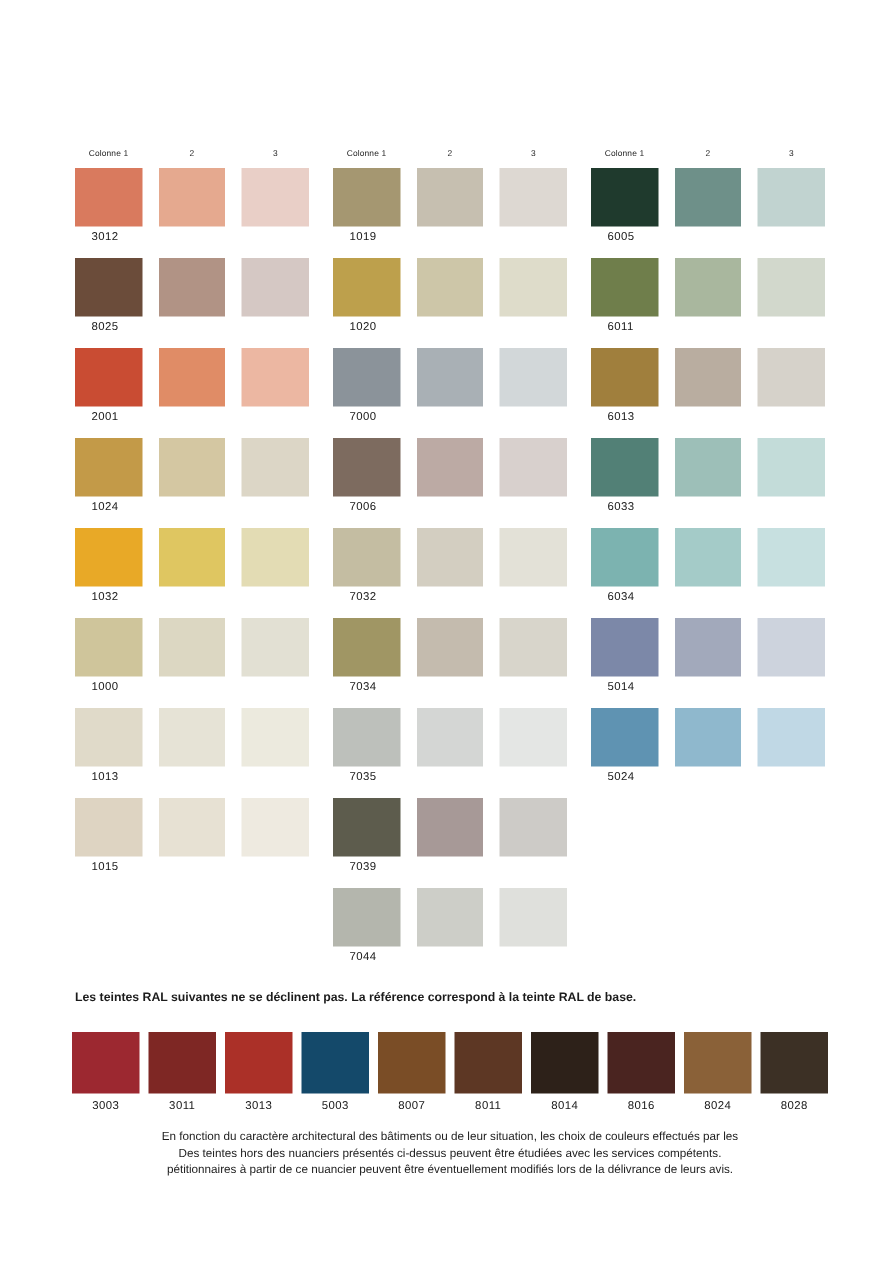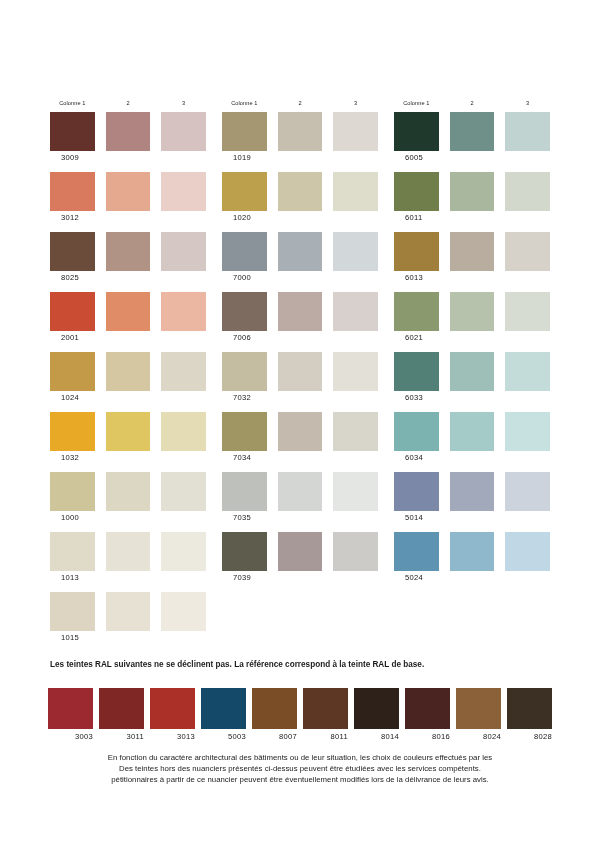--- a/index.html
+++ b/index.html
@@ -119,21 +119,21 @@
     left: 48px;
     width: 505px;
   }
   .strip-line {
     display: flex;
     flex-direction: row;
   }
   .strip-cell {
     width: 45px;
     margin-right: 6px;
-    text-align: right;
+    text-align: center;
   }
   .strip-cell:last-child { margin-right: 0; }
   .strip-swatch {
     width: 45px;
     height: 41px;
   }
   .strip-label {
     font-size: 7.6px;
     color: #181818;
     margin-top: 3px;
@@ -163,28 +163,20 @@
   <div class="grid-area">
     <div class="group-row" id="groups-container">
         <div class="group">
           <div class="col-heads">
             <div class="col-head">Colonne 1</div>
             <div class="col-head">2</div>
             <div class="col-head">3</div>
           </div>
           <div class="swatch-row">
             <div class="swatch-line">
-              <div class="swatch" style="background: rgb(101, 50, 43);"></div>
-              <div class="swatch" style="background: rgb(176, 132, 129);"></div>
-              <div class="swatch" style="background: rgb(214, 194, 192);"></div>
-            </div>
-            <div class="ral-label">3009</div>
-          </div>
-          <div class="swatch-row">
-            <div class="swatch-line">
               <div class="swatch" style="background: rgb(217, 122, 94);"></div>
               <div class="swatch" style="background: rgb(229, 169, 143);"></div>
               <div class="swatch" style="background: rgb(233, 207, 199);"></div>
             </div>
             <div class="ral-label">3012</div>
           </div>
           <div class="swatch-row">
             <div class="swatch-line">
               <div class="swatch" style="background: rgb(107, 76, 58);"></div>
               <div class="swatch" style="background: rgb(177, 147, 133);"></div>
@@ -304,20 +296,28 @@
             <div class="ral-label">7035</div>
           </div>
           <div class="swatch-row">
             <div class="swatch-line">
               <div class="swatch" style="background: rgb(93, 92, 77);"></div>
               <div class="swatch" style="background: rgb(167, 153, 151);"></div>
               <div class="swatch" style="background: rgb(205, 203, 199);"></div>
             </div>
             <div class="ral-label">7039</div>
           </div>
+          <div class="swatch-row">
+            <div class="swatch-line">
+              <div class="swatch" style="background: rgb(180, 182, 173);"></div>
+              <div class="swatch" style="background: rgb(205, 206, 200);"></div>
+              <div class="swatch" style="background: rgb(223, 224, 220);"></div>
+            </div>
+            <div class="ral-label">7044</div>
+          </div>
         </div>
         <div class="group">
           <div class="col-heads">
             <div class="col-head">Colonne 1</div>
             <div class="col-head">2</div>
             <div class="col-head">3</div>
           </div>
           <div class="swatch-row">
             <div class="swatch-line">
               <div class="swatch" style="background: rgb(31, 58, 45);"></div>
@@ -337,28 +337,20 @@
           <div class="swatch-row">
             <div class="swatch-line">
               <div class="swatch" style="background: rgb(160, 127, 61);"></div>
               <div class="swatch" style="background: rgb(185, 173, 160);"></div>
               <div class="swatch" style="background: rgb(214, 210, 202);"></div>
             </div>
             <div class="ral-label">6013</div>
           </div>
           <div class="swatch-row">
             <div class="swatch-line">
-              <div class="swatch" style="background: rgb(139, 154, 110);"></div>
-              <div class="swatch" style="background: rgb(183, 194, 172);"></div>
-              <div class="swatch" style="background: rgb(214, 220, 209);"></div>
-            </div>
-            <div class="ral-label">6021</div>
-          </div>
-          <div class="swatch-row">
-            <div class="swatch-line">
               <div class="swatch" style="background: rgb(82, 128, 118);"></div>
               <div class="swatch" style="background: rgb(157, 191, 184);"></div>
               <div class="swatch" style="background: rgb(195, 220, 217);"></div>
             </div>
             <div class="ral-label">6033</div>
           </div>
           <div class="swatch-row">
             <div class="swatch-line">
               <div class="swatch" style="background: rgb(124, 179, 176);"></div>
               <div class="swatch" style="background: rgb(164, 203, 200);"></div>

